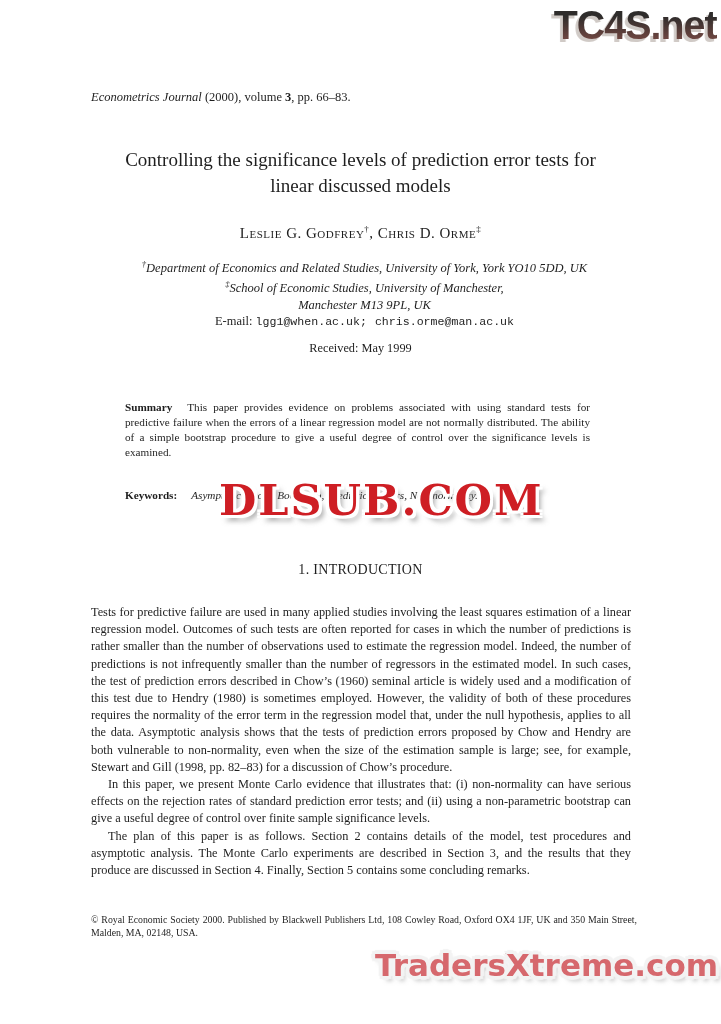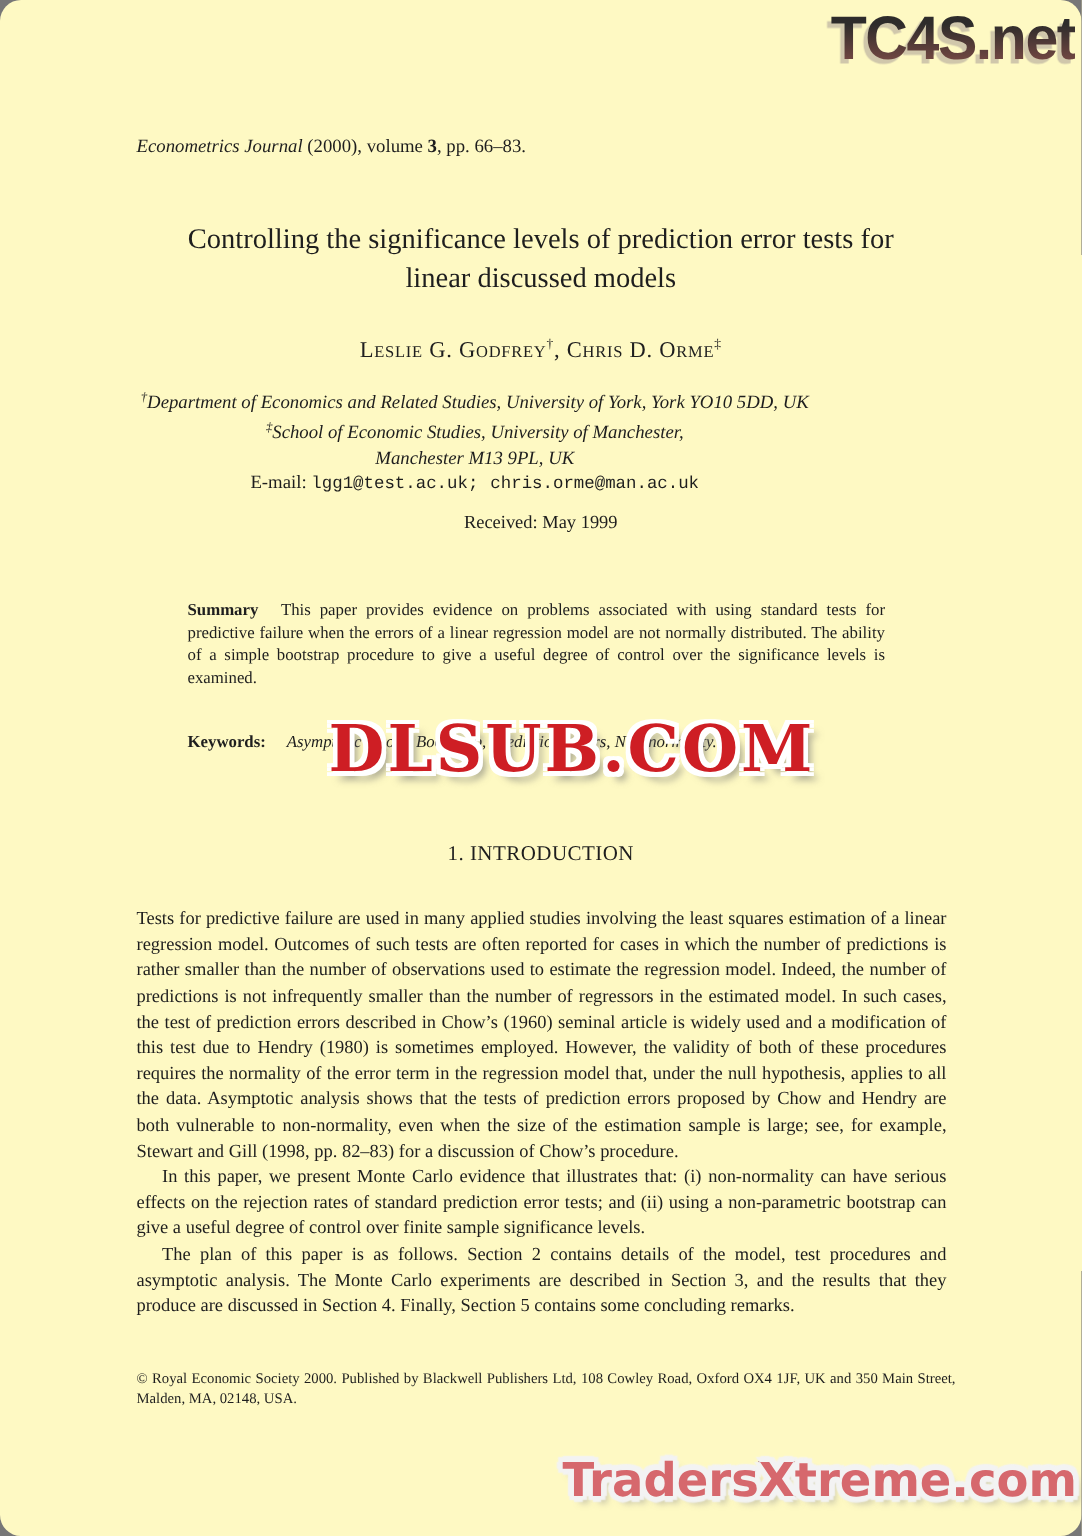--- a/index.html
+++ b/index.html
@@ -1,24 +1,23 @@
 <!DOCTYPE html>
 <html style="--tc4s-top: #2e2c2b; --tc4s-bottom: #8a514a; --dlsub-red: #ce1e24; --traders-fill: #d6686d; --traders-outline: #7e2227;"><head>
 <meta charset="utf-8">
 <style>
   html,body{margin:0;padding:0;background:#777;}
   .page{
     position:relative;
     width:721px;height:1024px;
     margin:0 auto;
-    background:#fef9c3;
+    background:#ffffff;
     overflow:hidden;
     font-family:"Liberation Serif", serif;
     color:#1e1e1e;
-    border-radius:14px;
   }
 
   
   .wm-tc4s{
     position:absolute;top:2px;right:4px;
     font-family:"Liberation Sans", sans-serif;
     font-weight:bold;
     font-size:41px;
     letter-spacing:-1px;
     background:linear-gradient(to bottom, var(--tc4s-top,#2e2c2b) 30%, var(--tc4s-bottom,#8a514a) 100%);
@@ -37,21 +36,21 @@
     font-size:43px;
     letter-spacing:2px;
     color:var(--dlsub-red,#ce1e24);
     white-space:nowrap;
     text-shadow:
       -3px -3px 0 #fff, 3px -3px 0 #fff, -3px 3px 0 #fff, 3px 3px 0 #fff,
       -3px 0 0 #fff, 3px 0 0 #fff, 0 -3px 0 #fff, 0 3px 0 #fff,
       5px 6px 5px rgba(110,110,110,0.55);
   }
   .wm-traders{
-    position:absolute;right:3px;top:969px;
+    position:absolute;right:3px;top:947px;
     font-family:"DejaVu Sans", sans-serif;
     font-weight:bold;
     font-size:31px;
     letter-spacing:0px;
     color:var(--traders-fill,#d6686d);
     -webkit-text-stroke:1.6px var(--traders-outline,#7e2227);
     paint-order:stroke fill;
     white-space:nowrap;
     text-shadow:
       -3px -3px 1px #f3f3f3, 3px -3px 1px #f3f3f3, -3px 3px 1px #f3f3f3, 3px 3px 1px #f3f3f3,
@@ -82,20 +81,21 @@
     letter-spacing:0.5px;
   }
   .authors sup{font-size:9px;font-variant:normal;}
 
   .affiliations{
     position:absolute;left:0;top:256px;width:633px;
     text-align:center;
     font-style:italic;
     font-size:12.5px;
     line-height:16.2px;
+    padding-left:48px;
   }
   .affiliations sup{font-size:8.5px;}
   .email-line{font-style:normal;font-size:12.5px;}
   .email-mono{font-family:"Liberation Mono", monospace;font-size:11.6px;}
   .email-gap{margin-left:8px;}
 
   .received{
     position:absolute;left:0;top:341px;width:721px;
     text-align:center;
     font-size:12.3px;
@@ -149,21 +149,21 @@
     <div>Controlling the significance levels of prediction error tests for</div>
     <div>linear discussed models</div>
   </div>
 
   <div class="authors"><span>Leslie G. Godfrey</span><sup>†</sup><span>, </span><span>Chris D. Orme</span><sup>‡</sup></div>
 
   <div class="affiliations">
     <div><sup>†</sup><span>Department of Economics and Related Studies, University of York, York YO10 5DD, UK</span></div>
     <div><sup>‡</sup><span>School of Economic Studies, University of Manchester,</span></div>
     <div>Manchester M13 9PL, UK</div>
-    <div class="email-line"><span>E-mail:</span> <span class="email-mono">lgg1@test.ac.uk;</span><span class="email-mono email-gap">chris.orme@man.ac.uk</span></div>
+    <div class="email-line"><span>E-mail:</span> <span class="email-mono">lgg1@when.ac.uk;</span><span class="email-mono email-gap">chris.orme@man.ac.uk</span></div>
   </div>
 
   <div class="received">Received: May 1999</div>
 
   <div class="summary"><span class="lbl">Summary</span><span>This paper provides evidence on problems associated with using standard tests for predictive failure when the errors of a linear regression model are not normally distributed. The ability of a simple bootstrap procedure to give a useful degree of control over the significance levels is examined.</span></div>
 
   <div class="keywords"><span class="lbl">Keywords:</span><span class="kw">Asymptotic theory, Bootstrap, Prediction errors, Non-normality.</span></div>
 
   <div class="wm-dlsub">DLSUB.COM</div>
 

